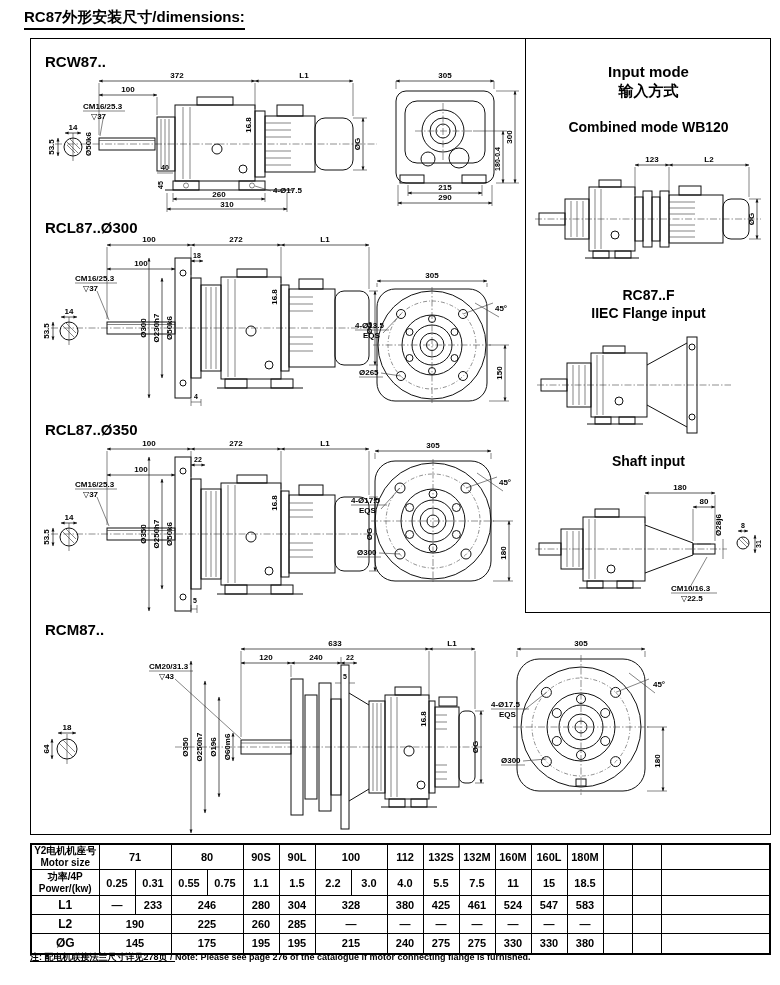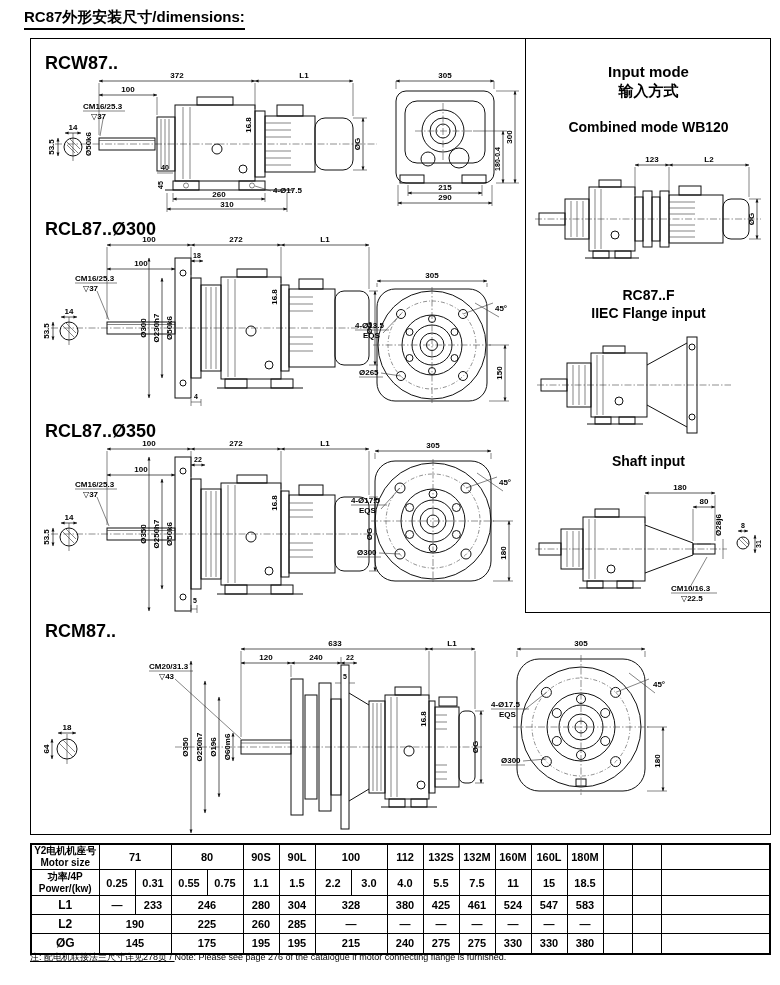--- a/index.html
+++ b/index.html
@@ -5,41 +5,41 @@
   * { margin:0; padding:0; box-sizing:border-box; }
   html,body { background:#fff; }
   body { width:780px; height:985px; position:relative; color:#000;
          font-family:"Liberation Sans","DejaVu Sans",sans-serif; }
   .title { position:absolute; left:24px; top:8px; font-size:15px; font-weight:bold;
            border-bottom:2px solid #000; padding-bottom:1px; }
   .frame { position:absolute; left:30px; top:38px; width:741px; height:797px;
            border:1.5px solid #000; }
   .panel { position:absolute; left:494px; top:0; width:246px; height:574px;
            border-left:1.5px solid #000; border-bottom:1.5px solid #000; }
-  .sec { position:absolute; font-size:18px; font-weight:bold; }
+  .sec { position:absolute; font-size:15px; font-weight:bold; }
   .ptl { position:absolute; width:100%; text-align:center; font-weight:bold;
          font-size:14px; line-height:1.25; }
   .ptl.big { font-size:15px; }
   svg.drw { position:absolute; overflow:visible; }
   .drw line, .drw rect, .drw circle, .drw path { stroke:#111; fill:none; stroke-width:1; }
   .drw .thin { stroke-width:0.6; stroke:#333; }
   .drw .dim  { stroke-width:0.7; }
   .drw .cl   { stroke-width:0.6; stroke:#444; stroke-dasharray:7 2 1.5 2; }
   .drw .bc   { stroke-width:0.6; stroke:#444; stroke-dasharray:4 2 1 2; }
   .drw text  { font:bold 8px "Liberation Sans","DejaVu Sans",sans-serif; fill:#000;
                stroke:none; text-anchor:middle; }
   .drw text.s7 { font-size:7px; }
   .drw text.st { text-anchor:start; }
   table.dims { position:absolute; left:30px; top:843px; width:741px;
                border-collapse:collapse; table-layout:fixed; border:2px solid #000; }
   .dims td { border:1px solid #000; text-align:center; vertical-align:middle;
              font-weight:bold; font-size:11px; padding:0; }
   .dims .lbl { font-size:10px; line-height:1.2; }
   .dims .rowlbl { font-size:12px; }
-  .note { position:absolute; left:30px; top:951px; font-size:9px; font-weight:normal; }
+  .note { position:absolute; left:30px; top:951px; font-size:9px; font-weight:bold; }
   .note .cn { text-decoration:underline; }
 </style>
 </head>
 <body>
 
 <svg width="0" height="0" style="position:absolute" aria-hidden="true">
   <defs>
     <marker id="ar" viewBox="0 0 10 10" refX="8.5" refY="5" markerWidth="6" markerHeight="6" orient="auto-start-reverse">
       <path d="M0,1.5 L9,5 L0,8.5 z" fill="#111" stroke="none"></path>
     </marker>

